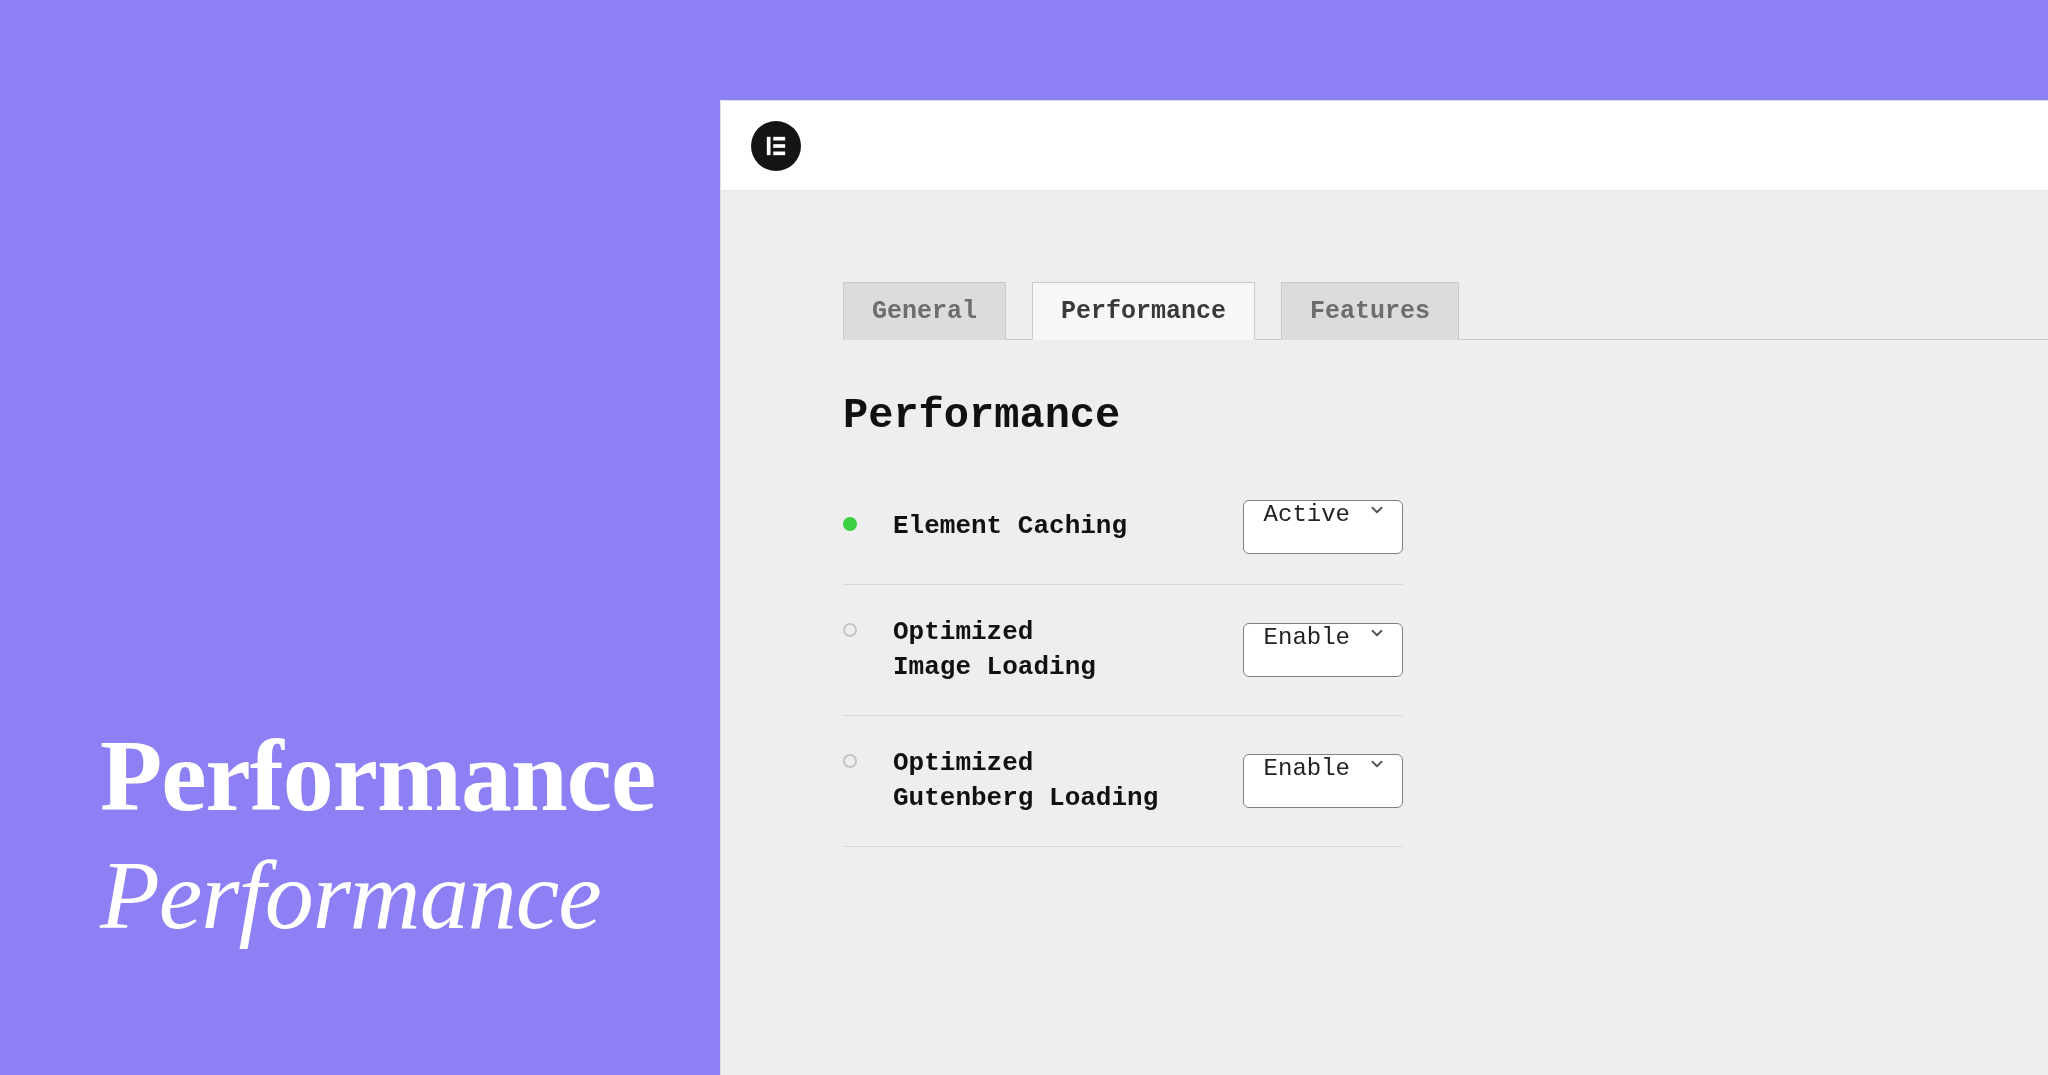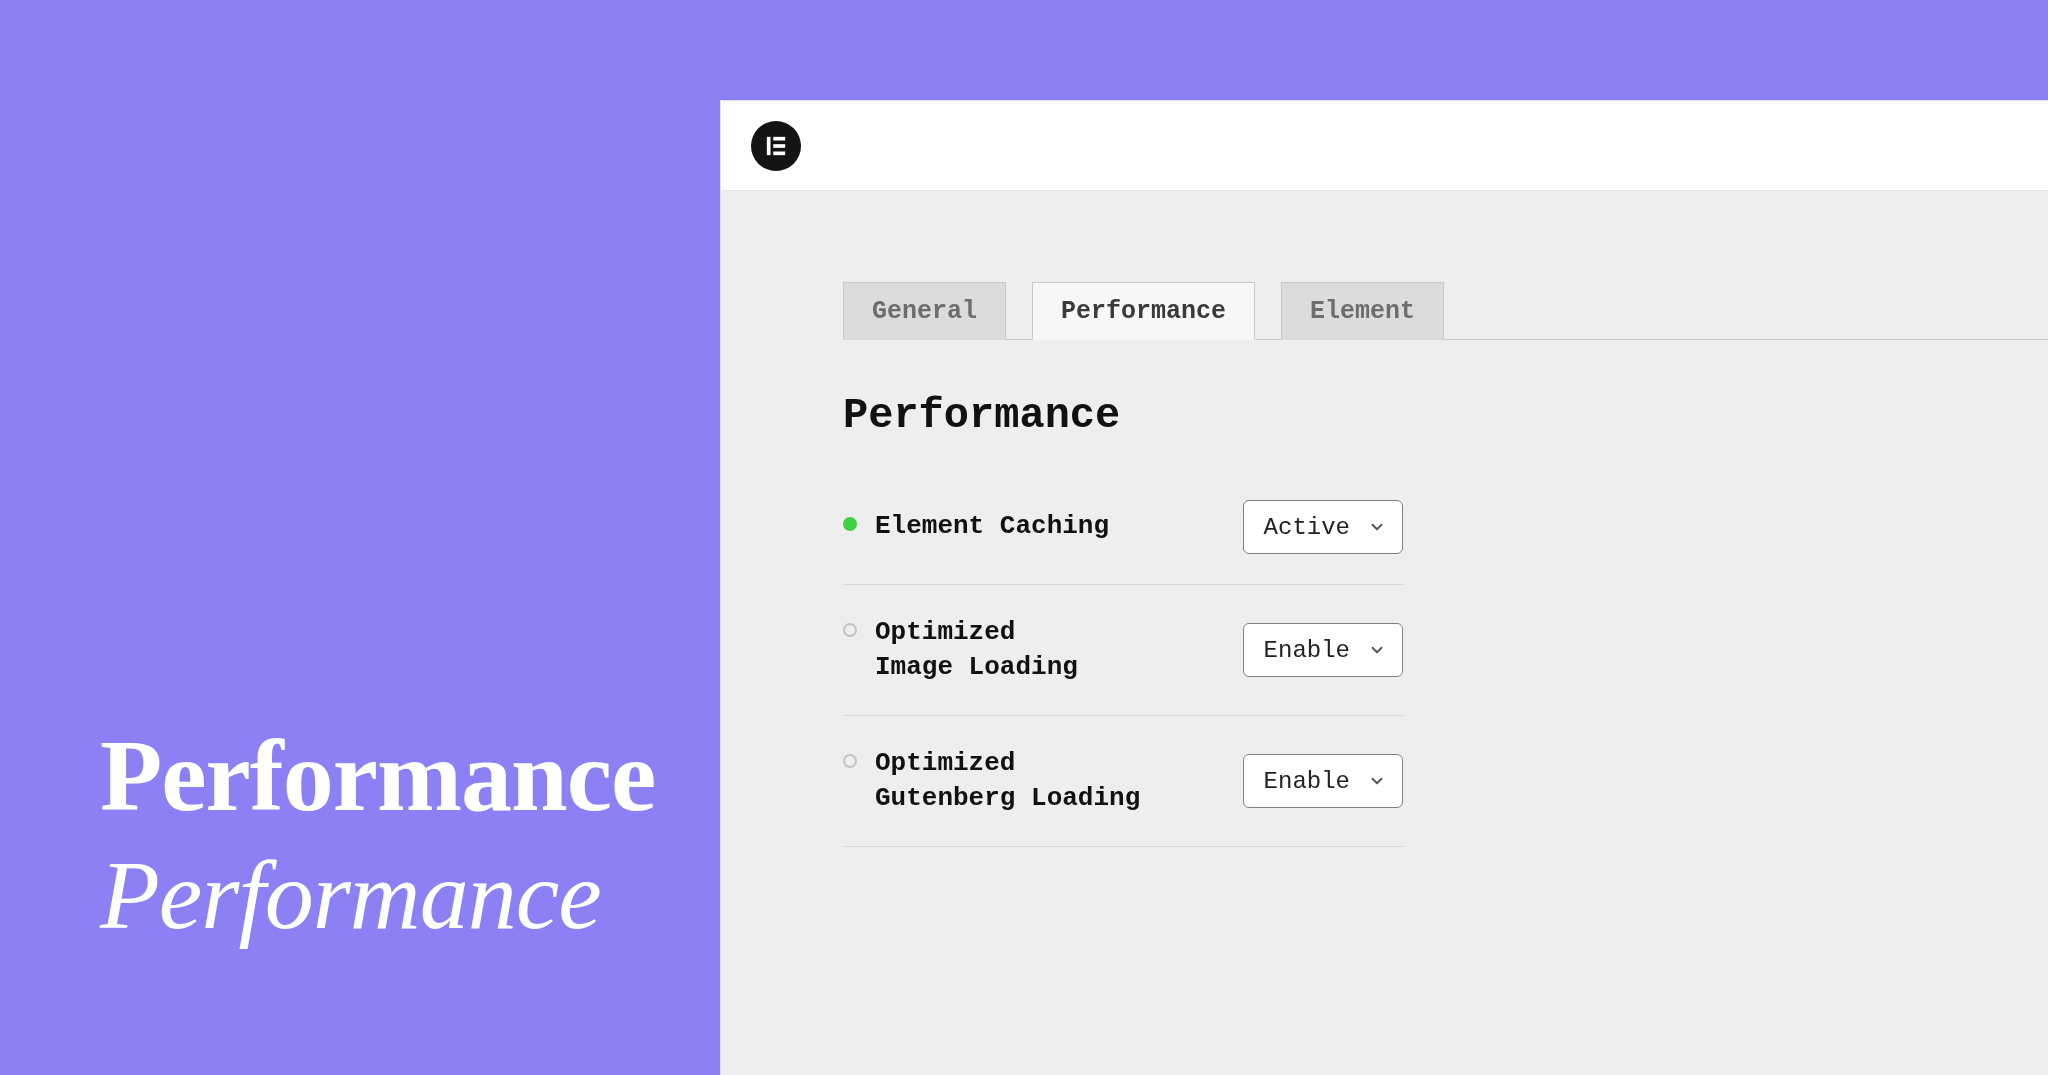--- a/index.html
+++ b/index.html
@@ -112,21 +112,21 @@
     display: flex;
     align-items: center;
     justify-content: space-between;
     padding: 30px 0;
     border-bottom: 1px solid #d7d7d7;
   }
   .row:first-child { padding-top: 18px; }
   .row-left {
     display: flex;
     align-items: flex-start;
-    gap: 18px;
+    gap: 36px;
   }
   .dot {
     width: 14px;
     height: 14px;
     border-radius: 50%;
     margin-top: 8px;
     flex-shrink: 0;
   }
   .dot.on { background: #3fcf46; }
   .dot.off {
@@ -140,21 +140,20 @@
     line-height: 1.35;
   }
   .select {
     height: 54px;
     min-width: 158px;
     padding: 0 16px 0 20px;
     background: #ffffff;
     border: 1.5px solid #808080;
     border-radius: 6px;
     display: flex;
-    align-items: center;
     justify-content: space-between;
     gap: 18px;
     cursor: pointer;
   }
   .select-value {
     font-size: 24px;
     font-weight: 500;
     color: #222222;
   }
   .chevron {
@@ -188,21 +187,21 @@
 
     <div class="content">
       <div class="tabs" id="tabs-bar">
           <div class="tab">
             <span>General</span>
           </div>
           <div class="tab active">
             <span>Performance</span>
           </div>
           <div class="tab">
-            <span>Element</span>
+            <span>Features</span>
           </div>
         </div>
 
       <div class="section-title">Performance</div>
 
       <div class="settings" id="settings-list">
           <div class="row">
             <div class="row-left">
               <div class="dot on"></div>
               <div class="label">Element Caching</div>

